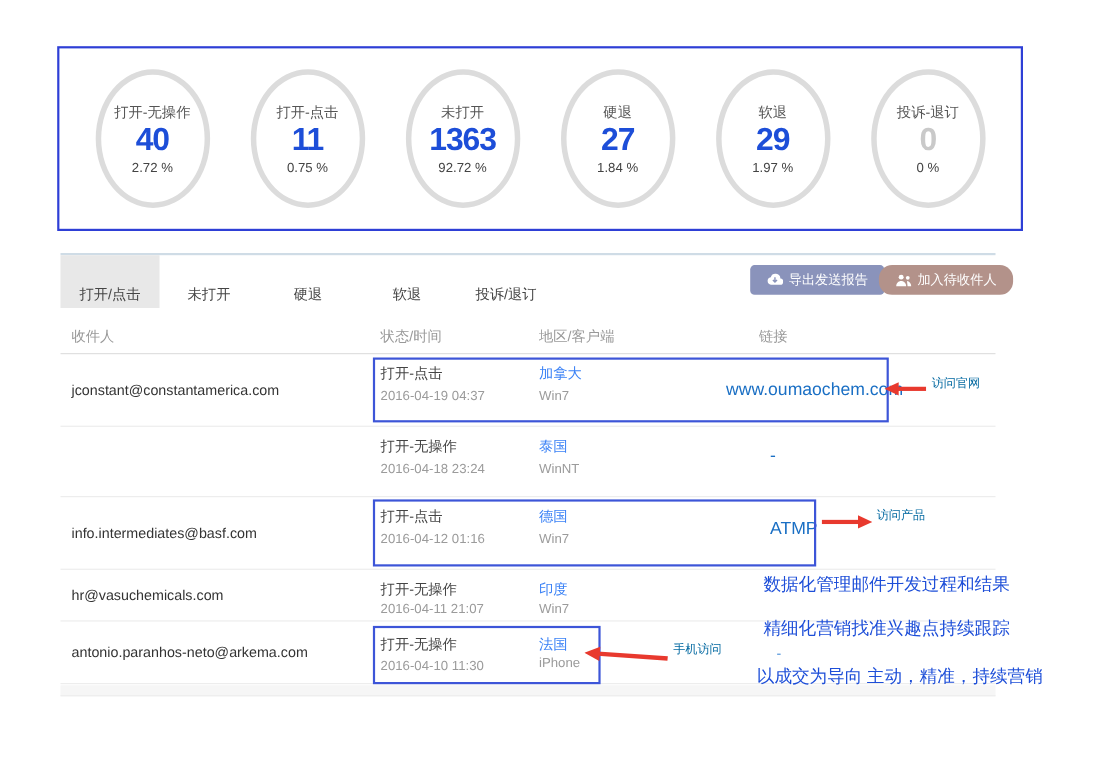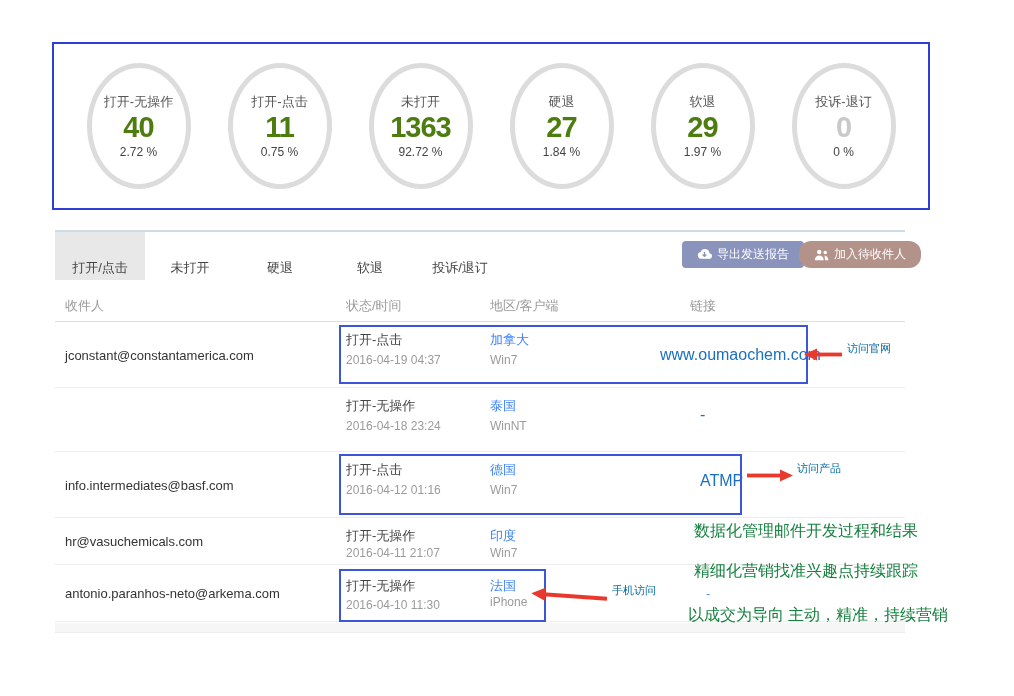--- a/index.html
+++ b/index.html
@@ -6,21 +6,21 @@
   html,body { background:#fff; }
   body { font-family:"Liberation Sans","DejaVu Sans",sans-serif; }
   .page { position:relative; width:1014px; height:696px; background:#fff; overflow:hidden; }
 
   
   .stats-box { position:absolute; left:52px; top:42px; width:878px; height:168px;
     border:2px solid #2e3fd6; display:flex; align-items:center; justify-content:space-around; padding:0 14px; }
   .stat-circle { width:104px; height:126px; border:5px solid #dcdcdc; border-radius:50%;
     display:flex; flex-direction:column; align-items:center; justify-content:center; background:#fff; }
   .stat-label { font-size:13px; color:#555; white-space:nowrap; }
-  .stat-value { font-size:29px; font-weight:bold; color:#4d7c0f; line-height:1.15; letter-spacing:-1px; }
+  .stat-value { font-size:29px; font-weight:bold; color:#1d4ed8; line-height:1.15; letter-spacing:-1px; }
   .stat-value.gray { color:#c9c9c9; }
   .stat-percent { font-size:12px; color:#444; }
 
   
   .tabbar-topline { position:absolute; left:55px; top:230px; width:850px; height:2px; background:#cfdce6; }
   .tabbar { position:absolute; left:55px; top:232px; height:48px; display:flex; }
   .tab { min-width:90px; padding:12px 14px; text-align:center; line-height:48px; font-size:13px; color:#444; cursor:pointer; }
   .tab.active { background:#e8e8e8; }
 
   
@@ -39,21 +39,21 @@
   .cell-time { position:absolute; left:291px; top:31px; font-size:12px; color:#9b9b9b; }
   .cell-region { position:absolute; left:435px; top:9px; font-size:13px; color:#3b82f6; }
   .cell-client { position:absolute; left:435px; top:31px; font-size:12px; color:#9b9b9b; }
   .link { font-size:16px; color:#1a6fc4; cursor:pointer; }
 
   
   .hl-box { position:absolute; border:2px solid #3d55d8; background:transparent; pointer-events:none; }
 
   
   .ann-red { position:absolute; color:#0369a1; font-size:11px; font-family:"Liberation Serif","DejaVu Serif",serif; white-space:nowrap;text-align:right; }
-  .ann-black { position:absolute; color:#15803d; font-size:16px; font-family:"Liberation Serif","DejaVu Serif",serif; white-space:nowrap; }
+  .ann-black { position:absolute; color:#1d4ed8; font-size:16px; font-family:"Liberation Serif","DejaVu Serif",serif; white-space:nowrap; }
   .ann-dash { position:absolute; color:#4a90d9; font-size:13px; }
   .arrow { position:absolute; }
 
   .partial-row { position:absolute; left:55px; top:623px; width:850px; height:10px; background:#f6f6f6; border-bottom:1px solid #ececec; }
 </style>
 </head>
 <body>
 
 <div class="page">
 

